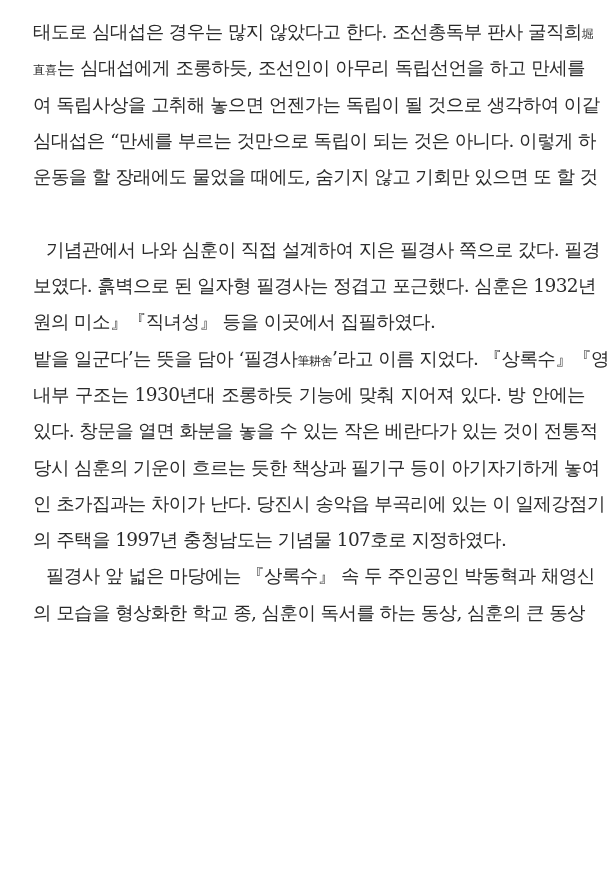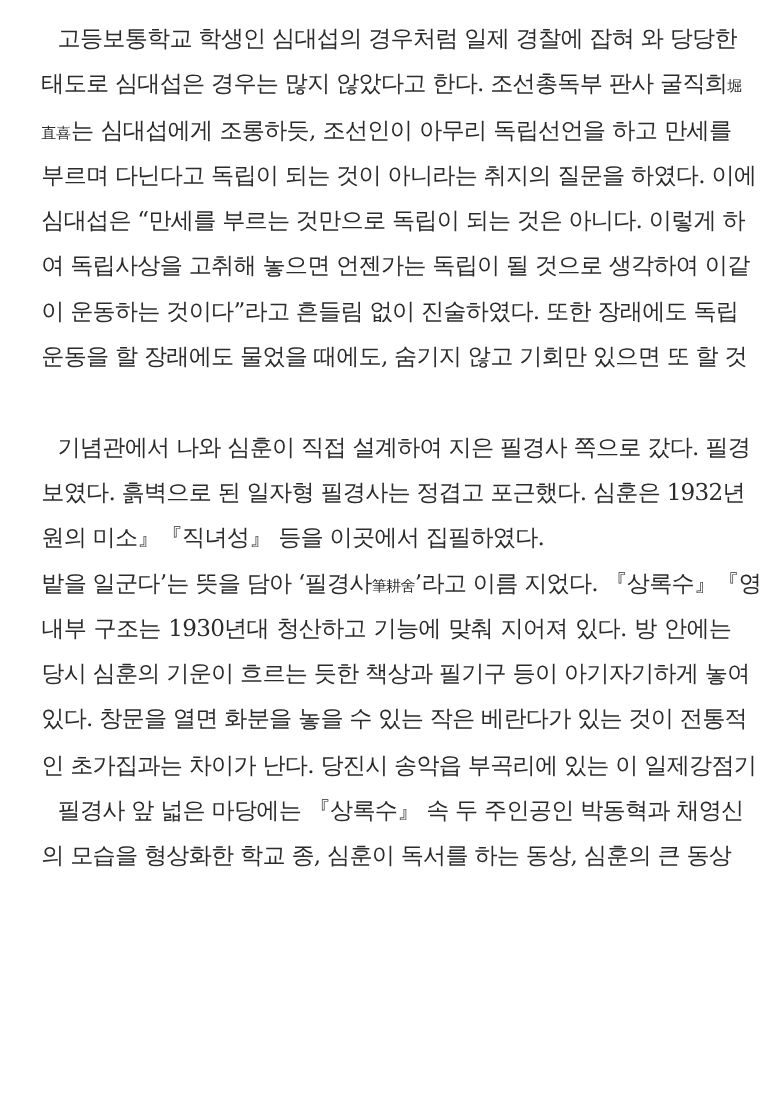--- a/index.html
+++ b/index.html
@@ -15,44 +15,42 @@
   .blank { height: 36.3px; }
   .hanja { font-size: 12px; letter-spacing: -0.5px; }
 </style>
 </head>
 <body>
 
 <div class="page">
 
 
   <div>
-    <div class="line indent">고등보통학교 학생인 심대섭의 경우처럼 일제 경찰에 잡혀 와 당당한</div>
     <div class="line"><span>태도로 심대섭은 경우는 많지 않았다고 한다. 조선총독부 판사 굴직희</span><span class="hanja">堀</span></div>
     <div class="line"><span class="hanja">直喜</span><span>는 심대섭에게 조롱하듯, 조선인이 아무리 독립선언을 하고 만세를</span></div>
-    <div class="line">부르며 다닌다고 독립이 되는 것이 아니라는 취지의 질문을 하였다. 이에</div>
+    <div class="line">여 독립사상을 고취해 놓으면 언젠가는 독립이 될 것으로 생각하여 이같</div>
     <div class="line">심대섭은 “만세를 부르는 것만으로 독립이 되는 것은 아니다. 이렇게 하</div>
-    <div class="line">여 독립사상을 고취해 놓으면 언젠가는 독립이 될 것으로 생각하여 이같</div>
-    <div class="line">이 운동하는 것이다”라고 흔들림 없이 진술하였다. 또한 장래에도 독립</div>
     <div class="line">운동을 할 장래에도 물었을 때에도, 숨기지 않고 기회만 있으면 또 할 것</div>
   </div>
 
   <div class="blank"></div>
 
   <div>
     <div class="line indent">기념관에서 나와 심훈이 직접 설계하여 지은 필경사 쪽으로 갔다. 필경</div>
     <div class="line">보였다. 흙벽으로 된 일자형 필경사는 정겹고 포근했다. 심훈은 1932년</div>
     <div class="line last">원의 미소』『직녀성』 등을 이곳에서 집필하였다.</div>
     <div class="line"><span>밭을 일군다’는 뜻을 담아 ‘필경사</span><span class="hanja">筆耕舍</span><span>’라고 이름 지었다. 『상록수』『영</span></div>
   </div>
 
   <div>
-    <div class="line">내부 구조는 1930년대 청산하고 기능에 맞춰 지어져 있다. 방 안에는</div>
+    <div class="line">내부 구조는 1930년대 조롱하듯 기능에 맞춰 지어져 있다. 방 안에는</div>
+    <div class="line">있다. 창문을 열면 화분을 놓을 수 있는 작은 베란다가 있는 것이 전통적</div>
     <div class="line">당시 심훈의 기운이 흐르는 듯한 책상과 필기구 등이 아기자기하게 놓여</div>
-    <div class="line">있다. 창문을 열면 화분을 놓을 수 있는 작은 베란다가 있는 것이 전통적</div>
     <div class="line">인 초가집과는 차이가 난다. 당진시 송악읍 부곡리에 있는 이 일제강점기</div>
+    <div class="line last">의 주택을 1997년 충청남도는 기념물 107호로 지정하였다.</div>
   </div>
 
   <div>
     <div class="line indent">필경사 앞 넓은 마당에는 『상록수』 속 두 주인공인 박동혁과 채영신</div>
     <div class="line">의 모습을 형상화한 학교 종, 심훈이 독서를 하는 동상, 심훈의 큰 동상</div>
   </div>
 
 </div>
 
 </body></html>

